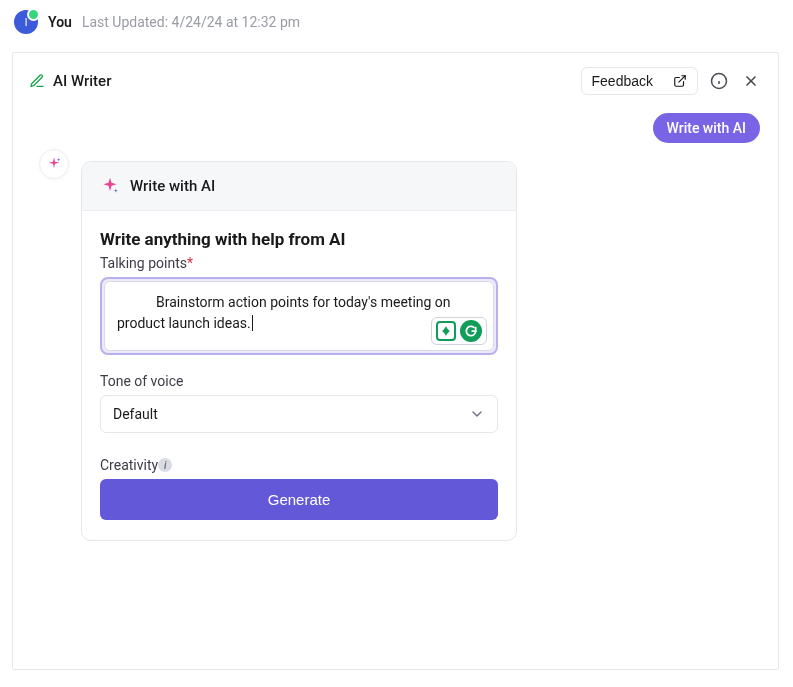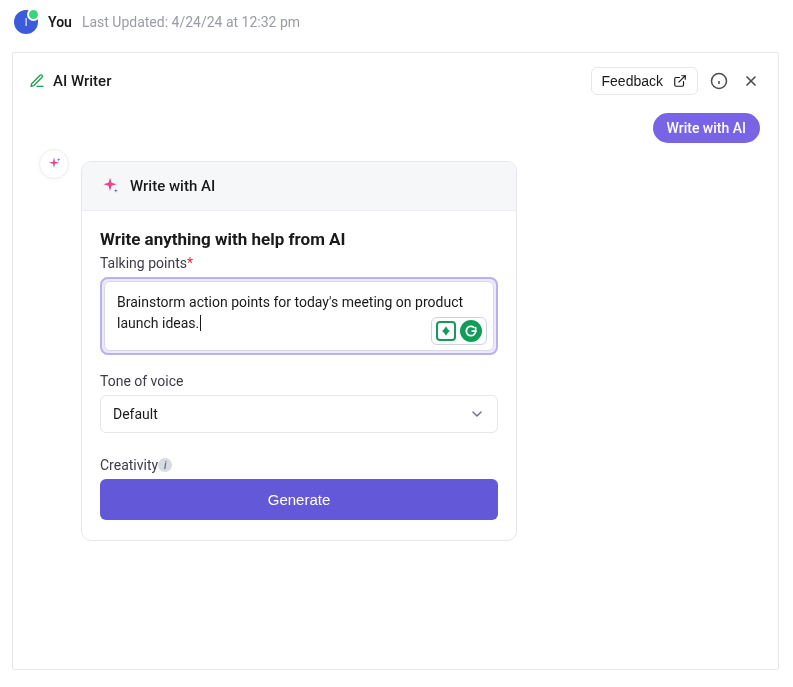--- a/index.html
+++ b/index.html
@@ -52,21 +52,21 @@
       padding: 14px 16px;
       gap: 10px;
     }
     .panel-title {
       display: flex; align-items: center; gap: 8px;
       font-size: 15px; color: #1a1a1a; font-weight: 500;
     }
     .pencil-icon { color: #5a5d6b; }
     .spacer { flex: 1; }
     .feedback-btn {
-      display: flex; align-items: center; gap: 10px;
+      display: flex; align-items: center; gap: 20px;
       font-size: 14px; color: #1a1a1a;
       padding: 5px 10px;
       border: 1px solid #e6e7eb;
       border-radius: 6px;
       background: #fff;
       cursor: pointer;
     }
     .icon-btn {
       width: 22px; height: 22px;
       display: flex; align-items: center; justify-content: center;
@@ -129,21 +129,21 @@
       margin-bottom: 18px;
     }
     .talking-inner {
       border: 1px solid #d9dbe3;
       border-radius: 6px;
       background: #fff;
       padding: 10px 12px 6px 12px;
       min-height: 70px;
       position: relative;
     }
-    .talking-text { font-size: 14px; color: #1a1a1a; line-height: 1.4; }
+    .talking-text { font-size: 14px; color: #1a1a1a; line-height: 1.4; margin-left: 39px; }
     .talking-text .cursor { display: inline-block; width: 1px; height: 16px; background: #1a1a1a; vertical-align: text-bottom; margin-left: 1px; }
     .talking-badges {
       position: absolute;
       right: 6px;
       bottom: 5px;
       display: flex; align-items: center; gap: 4px;
       border: 1px solid #cfd3db;
       border-radius: 6px;
       padding: 2px 4px;
       background: #fff;

